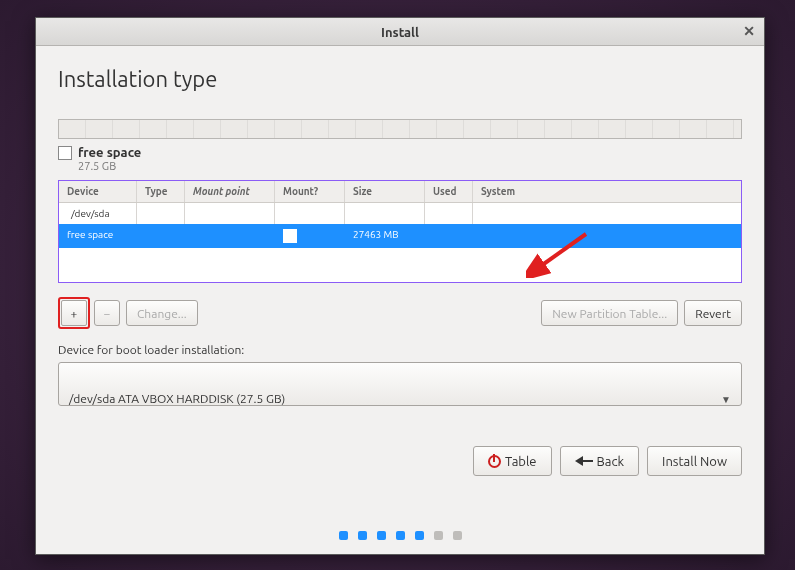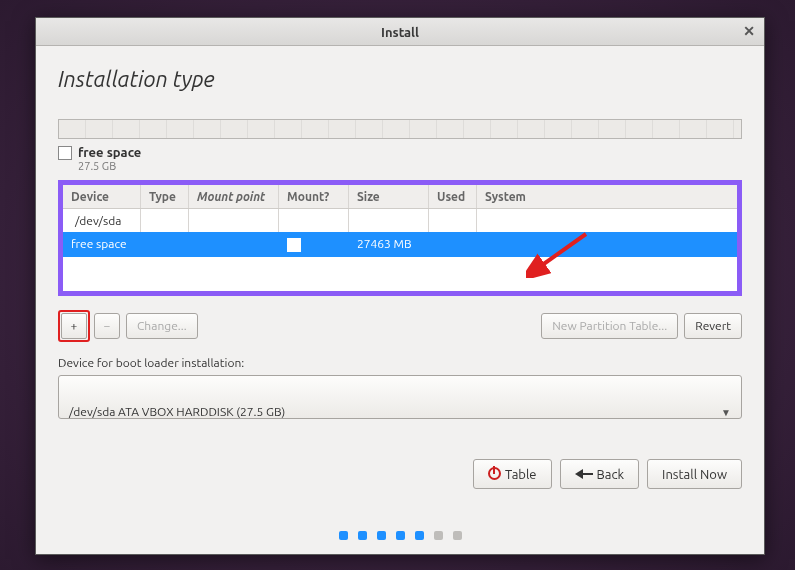--- a/index.html
+++ b/index.html
@@ -30,21 +30,21 @@
     position: absolute; right: 6px; top: 4px;
     width: 18px; height: 18px;
     display:flex; align-items:center; justify-content:center;
     font-size: 14px; color:#555; cursor:pointer;
   }
   .content {
     flex: 1; padding: 20px 22px 10px 22px;
     display:flex; flex-direction:column;
   }
   h1.page-title {
-    font-size: 22px; font-weight: 400; color: #333; margin-bottom: 28px; font-style: italic;
+    font-size: 22px; font-weight: 400; color: #333; margin-bottom: 28px;
   }
   .barstrip {
     height: 20px;
     border:1px solid #b8b6b3;
     background: repeating-linear-gradient(
       to right,
       #eceae7 0, #eceae7 26px,
       #dedcd9 26px, #dedcd9 27px
     );
     margin-bottom: 6px;
@@ -54,23 +54,23 @@
     margin-bottom: 8px;
   }
   .freerow .box {
     width:14px; height:14px; border:1px solid #888; background:#fff; margin-top:1px;
   }
   .freerow .lbls { display:flex; flex-direction:column; }
   .freerow .name { font-weight:bold; font-size:13px; color:#333; }
   .freerow .size { font-size:11px; color:#777; margin-top:1px; }
 
   .table {
-    border:5px solid #8b5cf6;
+    border:1px solid #8b5cf6;
     background:#fff;
-    font-size:12px;
+    font-size:10px;
     color:#333;
   }
   .thead {
     display:flex;
     background:#f0eeec;
     border-bottom:1px solid #cfccc8;
     color:#666; font-weight:bold;
   }
   .th, .td {
     padding:5px 8px;

